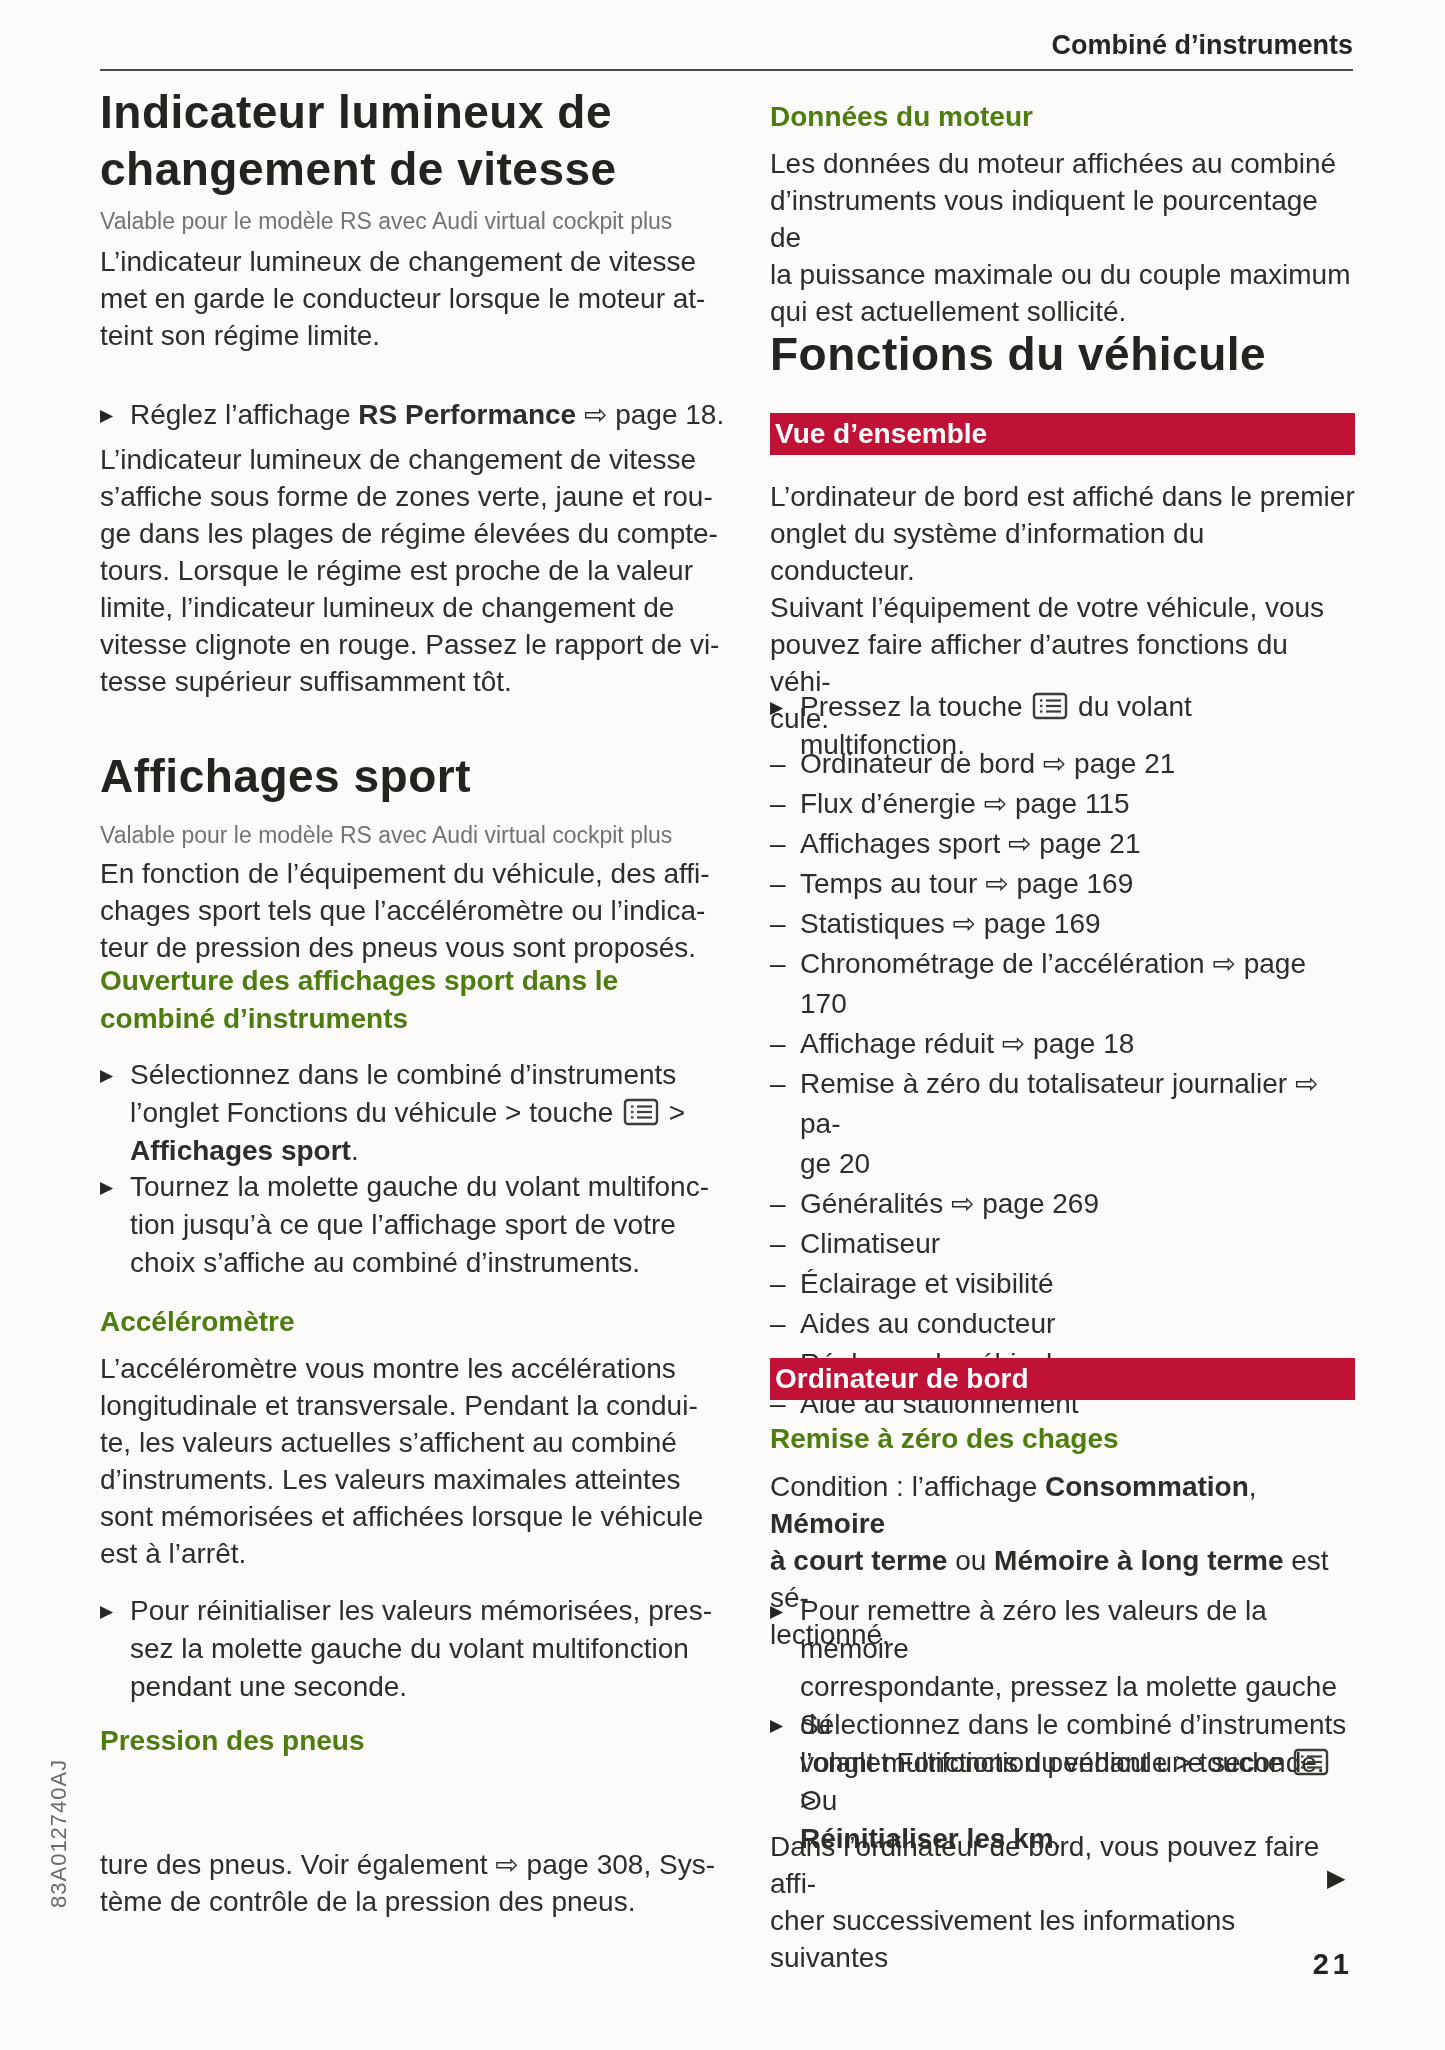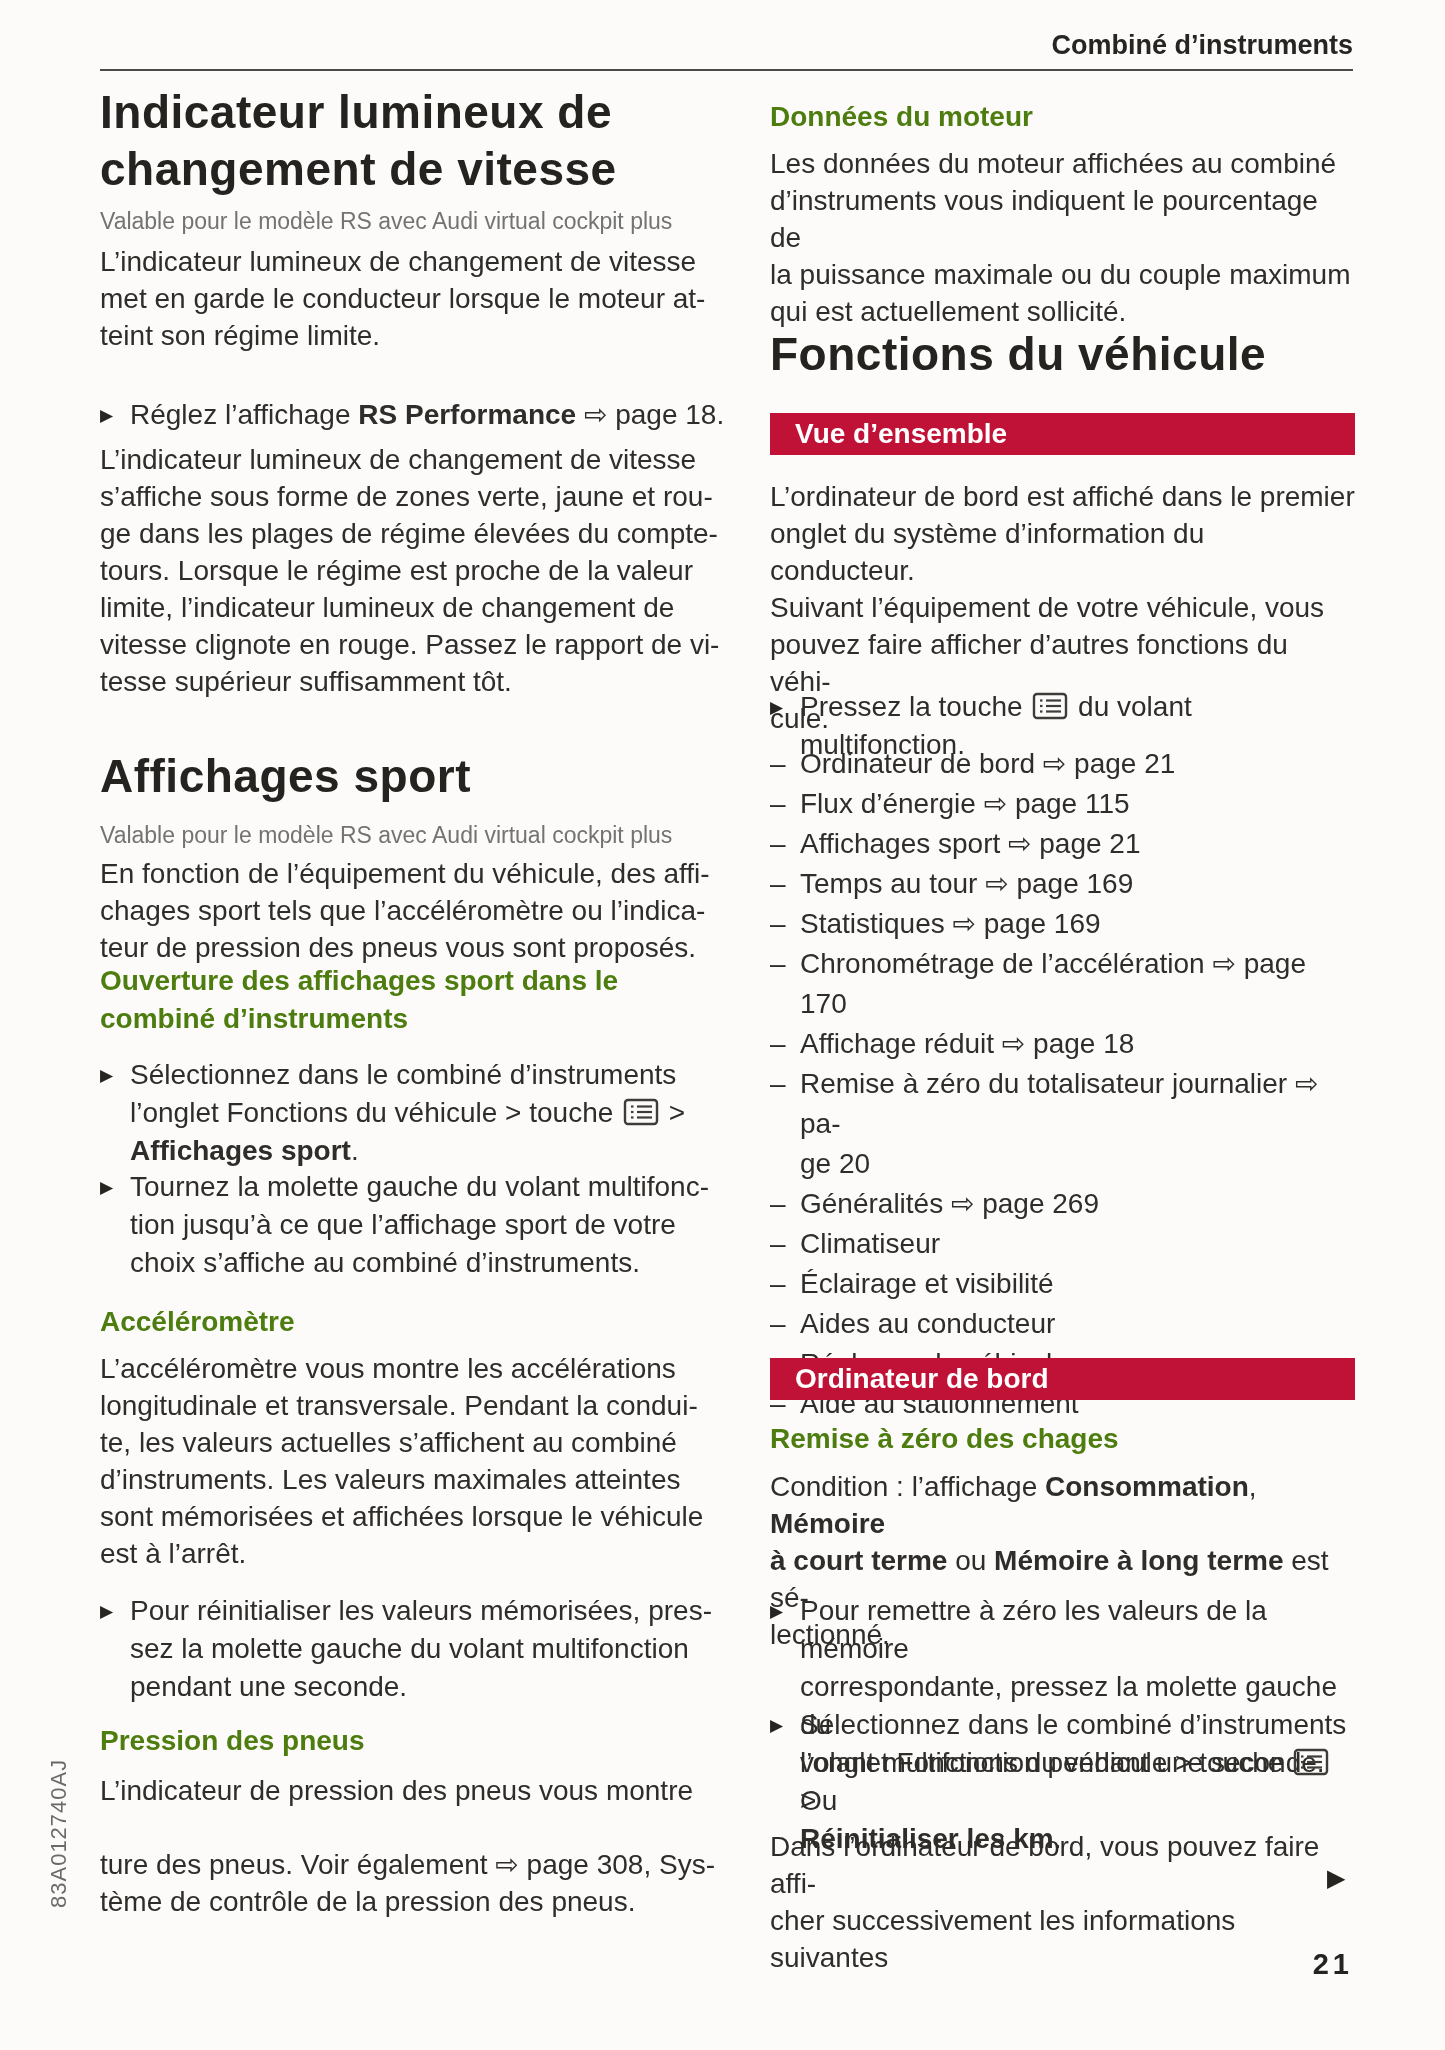--- a/index.html
+++ b/index.html
@@ -40,21 +40,21 @@
   }
   .bullet .content{flex:1 1 auto;}
   .dashlist{font-size:28px;}
   .ditem{display:flex;line-height:40px;}
   .ditem .dash{flex:0 0 30px;color:#2e2d2a;}
   .ditem .content{flex:1 1 auto;white-space:pre-line;}
   .banner{
     box-sizing:border-box;height:42px;
     background:#c01236;color:#ffffff;
     font-size:28px;font-weight:bold;line-height:42px;
-    padding:0 25px;
+    padding:0 5px;
   }
   .inline-icon{display:inline-block;vertical-align:-4px;margin:0 2px;}
   .inline-icon svg{display:block;}
   .sidebar-code{
     position:absolute;left:46px;top:1908px;
     transform:rotate(-90deg);transform-origin:0 0;
     font-size:22px;letter-spacing:1px;color:#6b6a66;
     white-space:nowrap;
   }
   .continuation{
@@ -135,21 +135,21 @@
 est à l’arrêt.</div>
 
     <div class="block bullet" style="top:1592px">
       <span class="marker">▶</span>
       <span class="content ml">Pour réinitialiser les valeurs mémorisées, pres-
 sez la molette gauche du volant multifonction
 pendant une seconde.</span>
     </div>
 
     <h3 class="block h3" style="top:1722px">Pression des pneus</h3>
-    <div class="block p" style="top:1772px"><span>L’indicateur de pression des pneus vous montre</span><br><br><span>ture des pneus. Voir également ⇨ </span><span class="i">page 308, Sys-</span><br><span class="i">tème de contrôle de la pression des pneus</span><span>.</span></div>
+    <div class="block p" style="top:1772px"><br><br><span>ture des pneus. Voir également ⇨ </span><span class="i">page 308, Sys-</span><br><span class="i">tème de contrôle de la pression des pneus</span><span>.</span></div>
   </div>
 
   <div class="col right">
     <h3 class="block h3" style="top:98px">Données du moteur</h3>
     <div class="block p ml" style="top:145px">Les données du moteur affichées au combiné
 d’instruments vous indiquent le pourcentage de
 la puissance maximale ou du couple maximum
 qui est actuellement sollicité.</div>
 
     <h1 class="block h1" style="top:326px">Fonctions du véhicule</h1>

